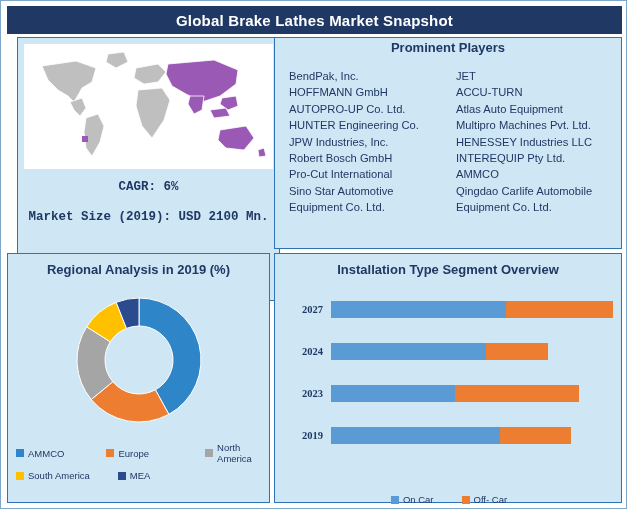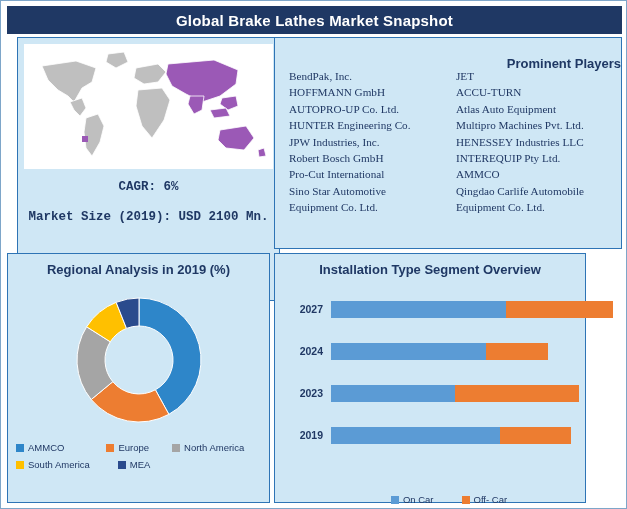--- a/index.html
+++ b/index.html
@@ -54,35 +54,34 @@
   #cagr-line {
     position: absolute; left: 0; top: 142px; width: 100%;
     text-align: center; font-size: 12.5px; font-weight: bold; color: #1f3864;
   }
   #marketsize-line {
     position: absolute; left: 0; top: 172px; width: 100%;
     text-align: center; font-size: 12.5px; font-weight: bold; color: #1f3864;
   }
   
   #panel-players { left: 273px; top: 36px; width: 348px; height: 212px; }
-  #panel-players .panel-title { margin-top: 18px; text-align: right; }
+  #panel-players .panel-title { margin-top: 2px; }
   #players-cols {
     position: absolute; left: 14px; top: 30px; right: 8px;
     display: flex; gap: 10px;
   }
   .players-col {
     flex: 1 1 50%;
     display: flex; flex-direction: column;
   }
   .player-item {
     font-size: 11.2px;
     color: #203864;
     line-height: 16.4px;
     white-space: nowrap;
-    font-family: Liberation Serif, serif;
   }
   
   #panel-regional { left: 6px; top: 252px; width: 263px; height: 250px; }
   #panel-regional .panel-title { margin-top: 8px; }
   #donut-wrap {
     position: absolute; left: 0; top: 28px; width: 100%; height: 155px;
     display: flex; align-items: center; justify-content: center;
   }
   #donut-legend {
     position: absolute; left: 8px; top: 188px; width: 247px;
@@ -90,32 +89,32 @@
   .legend-row { display: flex; justify-content: flex-start; margin-bottom: 6px; }
   .legend-item {
     display: flex; align-items: center;
     font-size: 9.5px; color: #203864;
     margin-right: 10px;
   }
   .legend-swatch {
     width: 8px; height: 8px; margin-right: 4px; flex: none;
   }
   
-  #panel-install { left: 273px; top: 252px; width: 312px; height: 250px; }
+  #panel-install { left: 273px; top: 252px; width: 348px; height: 250px; }
   #panel-install .panel-title { margin-top: 8px; }
   #bars-area {
     position: absolute; left: 10px; top: 32px; width: 328px; height: 170px;
   }
   .bar-row {
     position: absolute; left: 0; width: 100%; height: 34px;
     display: flex; align-items: center;
   }
   .bar-label {
     width: 46px; text-align: right; padding-right: 8px;
-    font-size: 10.5px; font-weight: bold; color: #203864;
+    font-size: 10.5px; font-weight: bold; color: #203864; font-family: Liberation Serif, serif;
   }
   .bar-track {
     position: relative; height: 17px; flex: 1 1 auto;
     display: flex;
   }
   .seg-on { background: #5b9bd5; height: 100%; }
   .seg-off { background: #ed7d31; height: 100%; }
   #bar-legend {
     position: absolute; left: 0; top: 208px; width: 100%;
     display: flex; align-items: center; justify-content: center;
@@ -207,21 +206,21 @@
     <div id="donut-legend">
       <div class="legend-row">
         <div class="legend-item">
           <span class="legend-swatch" style="background:#2e86c9"></span>
           <span>AMMCO</span>
         </div>
         <div class="legend-item" style="margin-left:32px">
           <span class="legend-swatch" style="background:#ed7d31"></span>
           <span>Europe</span>
         </div>
-        <div class="legend-item" style="margin-left:13px">
+        <div class="legend-item" style="margin-left:46px">
           <span class="legend-swatch" style="background:#a5a5a5"></span>
           <span>North America</span>
         </div>
       </div>
       <div class="legend-row">
         <div class="legend-item">
           <span class="legend-swatch" style="background:#ffc000"></span>
           <span>South America</span>
         </div>
         <div class="legend-item" style="margin-left:18px">

